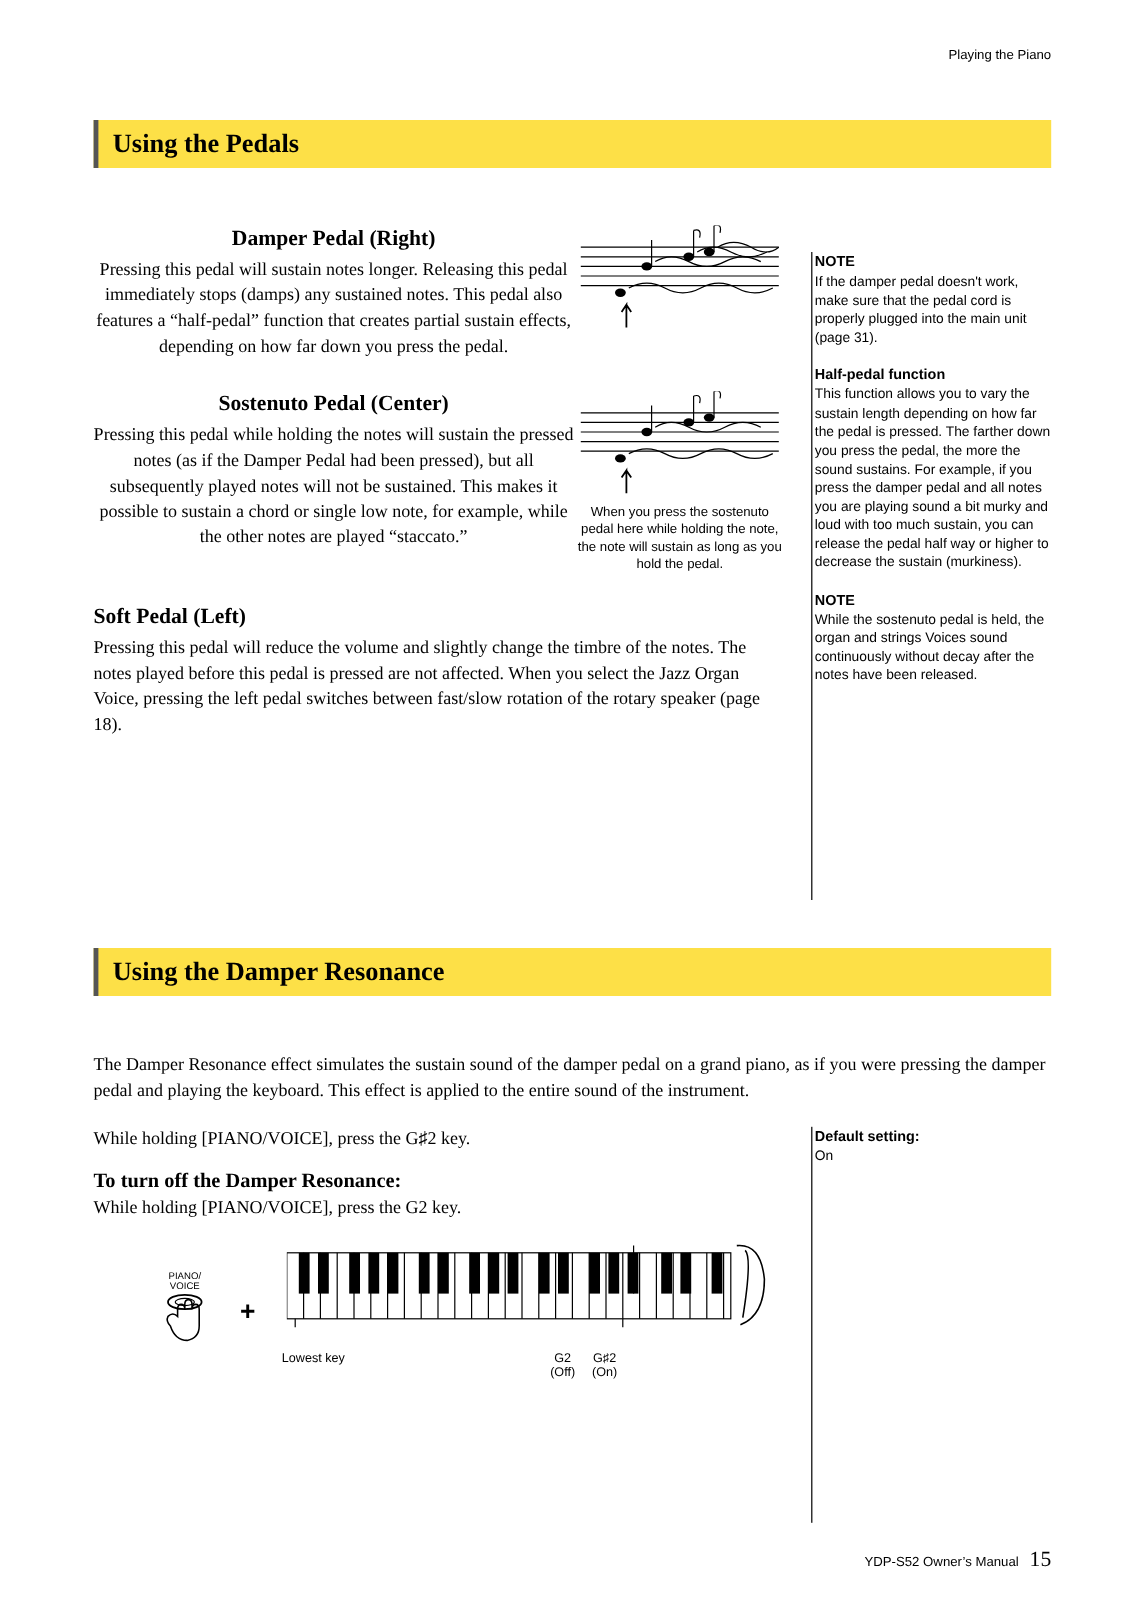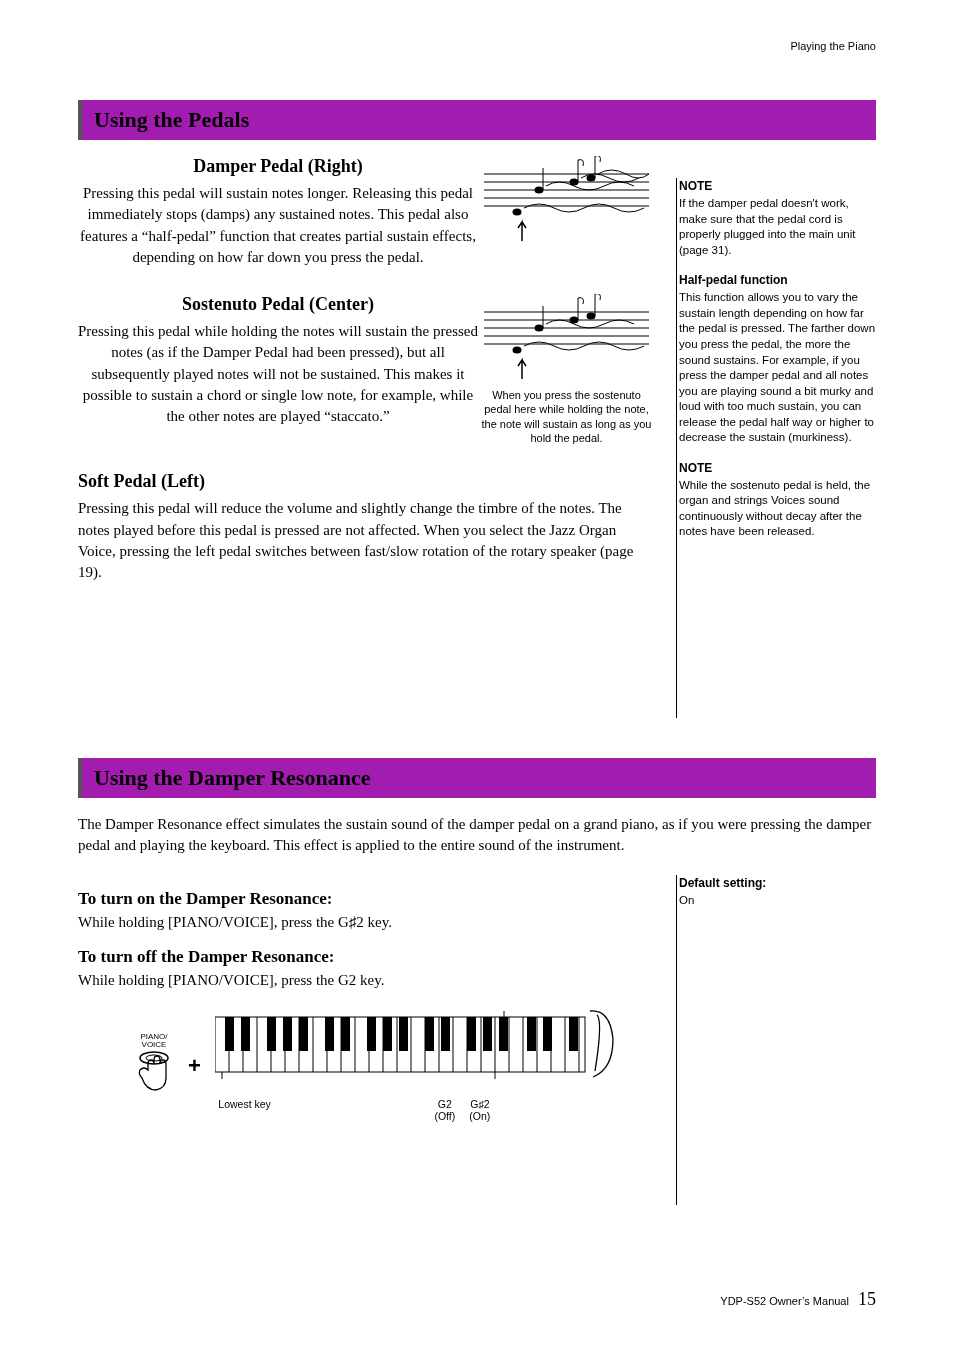--- a/index.html
+++ b/index.html
@@ -1,34 +1,34 @@
 <!DOCTYPE html>
 <html><head>
 <meta charset="utf-8">
 <style>
   * { box-sizing: border-box; margin: 0; padding: 0; }
   html, body { width: 954px; background: #fff; font-family: Georgia, "Times New Roman", serif; color: #000; }
   .page { width: 954px; min-height: 1348px; padding: 40px 78px 40px 78px; position: relative; }
   .running-header { text-align: right; font-family: Arial, Helvetica, sans-serif; font-size: 11px; color: #000; margin-bottom: 48px; }
-  .section-bar { background: #a21caf; color: #000; font-weight: bold; font-size: 22px; padding: 7px 12px; font-family: Georgia, "Times New Roman", serif; border-left: 4px solid #555; margin-bottom: 16px; }
+  .section-bar { background: #fde047; color: #000; font-weight: bold; font-size: 22px; padding: 7px 12px; font-family: Georgia, "Times New Roman", serif; border-left: 4px solid #555; margin-bottom: 48px; }
   .columns { display: flex; gap: 22px; }
   .col-main { flex: 1 1 auto; }
   .col-side { flex: 0 0 200px; font-family: Arial, Helvetica, sans-serif; font-size: 11.5px; line-height: 1.35; }
   .col-side .divider { border-left: 1px solid #000; padding-left: 2px; }
   .subsection-title { font-weight: bold; font-size: 18px; margin-bottom: 6px; font-family: Georgia, "Times New Roman", serif; }
   .body-text { font-size: 15px; line-height: 1.42; font-family: Georgia, "Times New Roman", serif; }
   .row { display: flex; gap: 1px; margin-bottom: 26px; text-align: center; }
   .row .text-block { flex: 1 1 auto; }
   .row .fig-block { flex: 0 0 175px; font-family: Arial, Helvetica, sans-serif; font-size: 11px; line-height: 1.3; }
   .fig-svg { width: 175px; height: 90px; display: block; margin-bottom: 4px; }
   .note-title { font-weight: bold; font-family: Arial, Helvetica, sans-serif; font-size: 12px; margin-top: 14px; margin-bottom: 2px; }
   .note-body { font-family: Arial, Helvetica, sans-serif; font-size: 11.5px; line-height: 1.35; }
   .section2 { margin-top: 40px; }
   .instr-title { font-weight: bold; font-size: 17px; font-family: Georgia, "Times New Roman", serif; margin-top: 14px; margin-bottom: 3px; }
-  .keyboard-figure { margin-top: 18px; display: flex; align-items: center; gap: 14px; padding-left: 56px; }
+  .keyboard-figure { margin-top: 18px; display: flex; align-items: center; gap: 26px; padding-left: 56px; }
   .kb-labels { font-family: Arial, Helvetica, sans-serif; font-size: 10.5px; }
   .footer { position: absolute; bottom: 38px; left: 78px; right: 78px; text-align: right; font-family: Arial, Helvetica, sans-serif; font-size: 11px; }
   .footer .pagenum { font-family: Georgia, serif; font-size: 18px; margin-left: 6px; }
   .plus { font-size: 22px; font-weight: bold; font-family: Arial, sans-serif; }
   .piano-voice-label { font-family: Arial, Helvetica, sans-serif; font-size: 8px; text-align: center; line-height: 1.05; }
 </style>
 </head>
 <body>
 
 <div class="page">
@@ -97,21 +97,21 @@
             <ellipse cx="38" cy="56" rx="4.5" ry="3.5" fill="#000"></ellipse>
             <path d="M45 52 Q60 44 75 52 Q90 60 105 52 Q120 44 135 52 Q150 60 165 52" stroke="#000" fill="none" stroke-width="1"></path>
             <path d="M43 85 L43 66 L39 72 M43 66 L47 72" stroke="#000" fill="none" stroke-width="1.5"></path>
           </svg>
           <div>When you press the sostenuto pedal here while holding the note, the note will sustain as long as you hold the pedal.</div>
         </div>
       </div>
 
       <div>
         <div class="subsection-title">Soft Pedal (Left)</div>
-        <div class="body-text">Pressing this pedal will reduce the volume and slightly change the timbre of the notes. The notes played before this pedal is pressed are not affected. When you select the Jazz Organ Voice, pressing the left pedal switches between fast/slow rotation of the rotary speaker (page 19).</div>
+        <div class="body-text">Pressing this pedal will reduce the volume and slightly change the timbre of the notes. The notes played before this pedal is pressed are not affected. When you select the Jazz Organ Voice, pressing the left pedal switches between fast/slow rotation of the rotary speaker (page 18).</div>
       </div>
 
     </div>
 
     <div class="col-side">
       <div class="divider" style="min-height: 540px;">
         <div class="note-title" style="margin-top:22px;">NOTE</div>
         <div class="note-body">If the damper pedal doesn't work, make sure that the pedal cord is properly plugged into the main unit (page 31).</div>
         <div class="note-title">Half-pedal function</div>
         <div class="note-body">This function allows you to vary the sustain length depending on how far the pedal is pressed. The farther down you press the pedal, the more the sound sustains. For example, if you press the damper pedal and all notes you are playing sound a bit murky and loud with too much sustain, you can release the pedal half way or higher to decrease the sustain (murkiness).</div>
@@ -121,21 +121,20 @@
     </div>
   </div>
 
   <div class="section2">
     <div class="section-bar">Using the Damper Resonance</div>
 
     <div class="body-text" style="margin-bottom:18px;">The Damper Resonance effect simulates the sustain sound of the damper pedal on a grand piano, as if you were pressing the damper pedal and playing the keyboard. This effect is applied to the entire sound of the instrument.</div>
 
     <div class="columns">
       <div class="col-main">
-        <div class="instr-title">To turn on the Damper Resonance:</div>
         <div class="body-text">While holding [PIANO/VOICE], press the G♯2 key.</div>
         <div class="instr-title">To turn off the Damper Resonance:</div>
         <div class="body-text">While holding [PIANO/VOICE], press the G2 key.</div>
 
         <div class="keyboard-figure">
           <div style="text-align:center;">
             <div class="piano-voice-label" style="white-space: pre;">PIANO/
 VOICE</div>
             <svg width="40" height="45" viewBox="0 0 40 45">
               <ellipse cx="20" cy="8" rx="14" ry="6" fill="none" stroke="#000" stroke-width="1.5"></ellipse>
@@ -194,21 +193,21 @@
                   <line x1="336" y1="8" x2="336" y2="63"></line>
                   <line x1="350" y1="8" x2="350" y2="63"></line>
                   <line x1="364" y1="8" x2="364" y2="63"></line>
                 </g>
               <path d="M375 2 Q395 0 398 30 Q398 60 378 68 M382 6 Q388 12 380 62" fill="none" stroke="#000" stroke-width="1.3"></path>
               <line x1="7" y1="63" x2="7" y2="70" stroke="#000"></line>
               <line x1="280" y1="63" x2="280" y2="70" stroke="#000"></line>
               <line x1="289" y1="42" x2="289" y2="2" stroke="#000"></line>
             </svg>
             <div style="display:flex; width:400px;">
-              <div class="kb-labels" style="flex:0 0 60px; margin-left:-4px;text-align:right;">Lowest key</div>
+              <div class="kb-labels" style="flex:0 0 60px; margin-left:-4px;">Lowest key</div>
               <div style="flex:1"></div>
               <div class="kb-labels" style="text-align:center; width:34px; margin-right:1px;">
                 <div>G2</div>
                 <div>(Off)</div>
               </div>
               <div class="kb-labels" style="text-align:center; width:34px; margin-right:118px;">
                 <div>G♯2</div>
                 <div>(On)</div>
               </div>
             </div>

